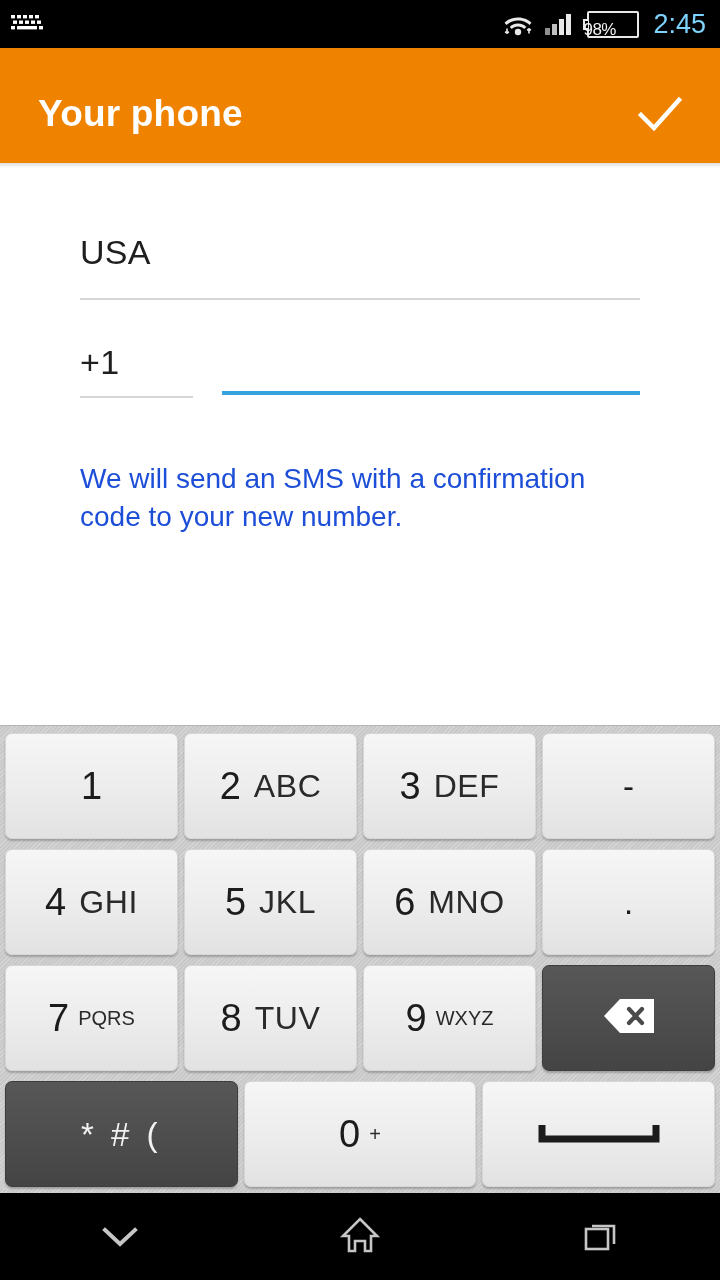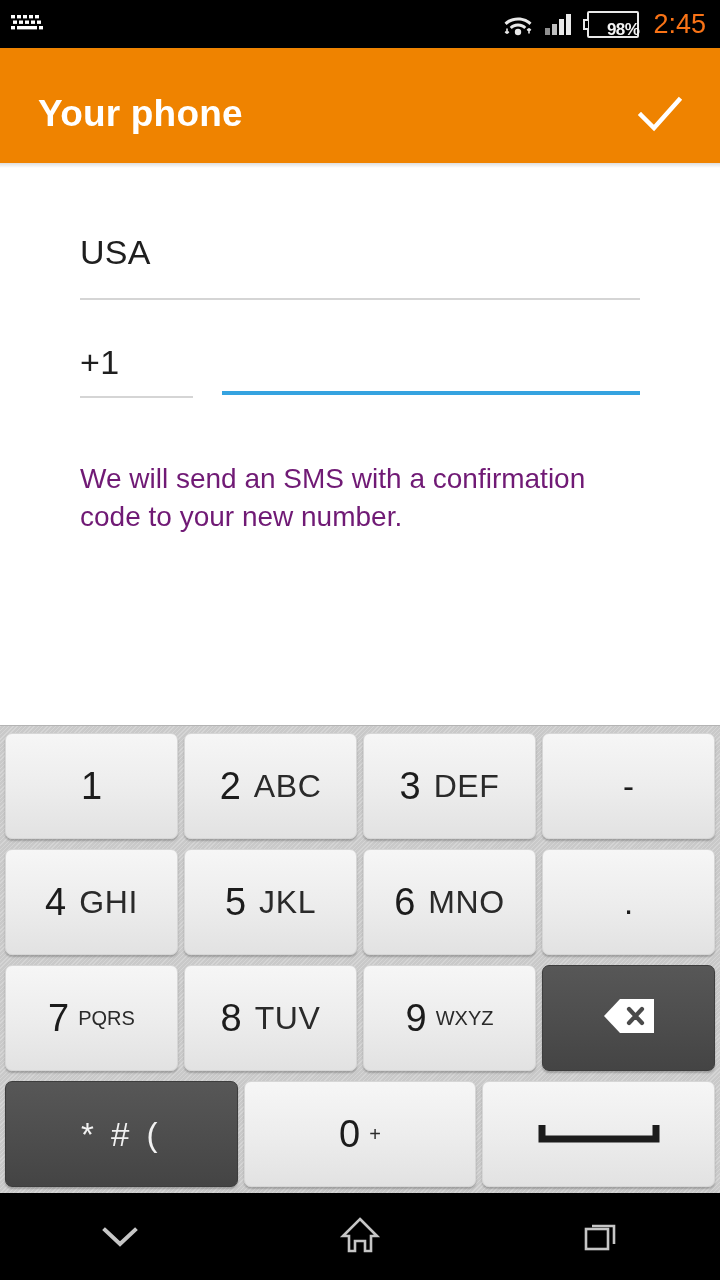--- a/index.html
+++ b/index.html
@@ -27,24 +27,24 @@
   .battery-icon{ position:relative; width:56px; height:27px; display:flex; align-items:center; }
   .batt-body{
     position:absolute; left:4px; top:0; width:52px; height:27px;
     border:2px solid #e8e8e8; border-radius:2px;
   }
   .batt-nub{
     position:absolute; left:0px; top:8px; width:5px; height:11px;
     background:#000; border:2px solid #e8e8e8; border-right:none;
   }
   .batt-text{
-    position:relative; z-index:2; width:56px; text-align:right;
-    color:#f2f2f2; font-size:17px; font-weight:bold; letter-spacing:-0.5px;margin-top:12px;
-  }
-  #clock{ color:#f97316; font-size:27px; letter-spacing:0px; margin-left:3px; }
+    position:relative; z-index:2; width:56px; text-align:left;
+    color:#f2f2f2; font-size:17px; font-weight:normal; letter-spacing:-0.5px;margin-top:12px;
+  }
+  #clock{ color:#7dd3fc; font-size:27px; letter-spacing:0px; margin-left:3px; }
 
   
   #app-bar{
     height:115px; width:720px;
     background:#ef8300;
     display:flex; align-items:center;
     padding:16px 34px 0 38px;
     position:relative;
   }
   #app-title{
@@ -75,21 +75,21 @@
     font-size:34px; color:#1f1f1f; padding-bottom:14px; letter-spacing:0.5px;
   }
   #number-col{ position:absolute; left:142px; top:0; width:418px; }
   #number-value{
     font-size:34px; color:#1f1f1f; padding-bottom:13px; min-height:48px;
   }
   #number-value:empty::after{ content:""; }
 
   #helper-text{
     position:absolute; left:80px; top:292px; width:530px;
-    font-size:28px; line-height:1.35; color:#701a75;
+    font-size:28px; line-height:1.35; color:#1d4ed8;
   }
 
   
   #keyboard{
     width:720px; height:470px;
     background:#c9c9c9;
     background-image:repeating-linear-gradient(135deg, rgba(255,255,255,0.22) 0 1px, rgba(0,0,0,0) 1px 3px);
     border-top:1px solid #b4b4b4;
     padding:7px 5px 8px 5px;
     display:flex; flex-direction:column; justify-content:space-between;

